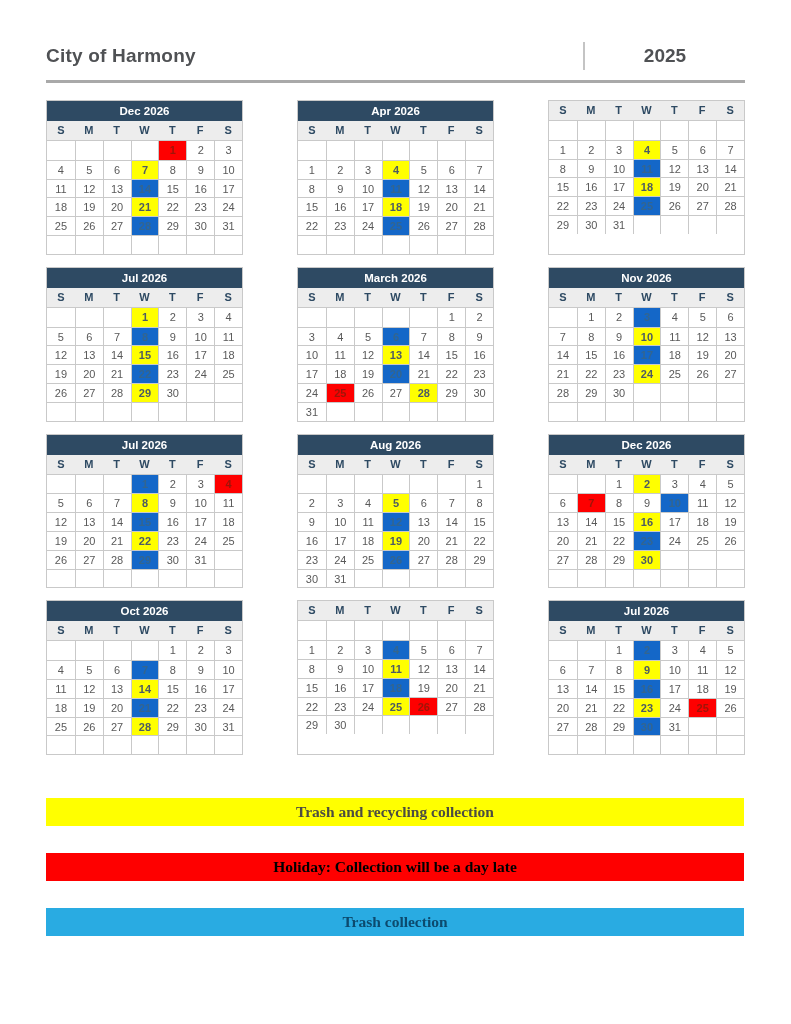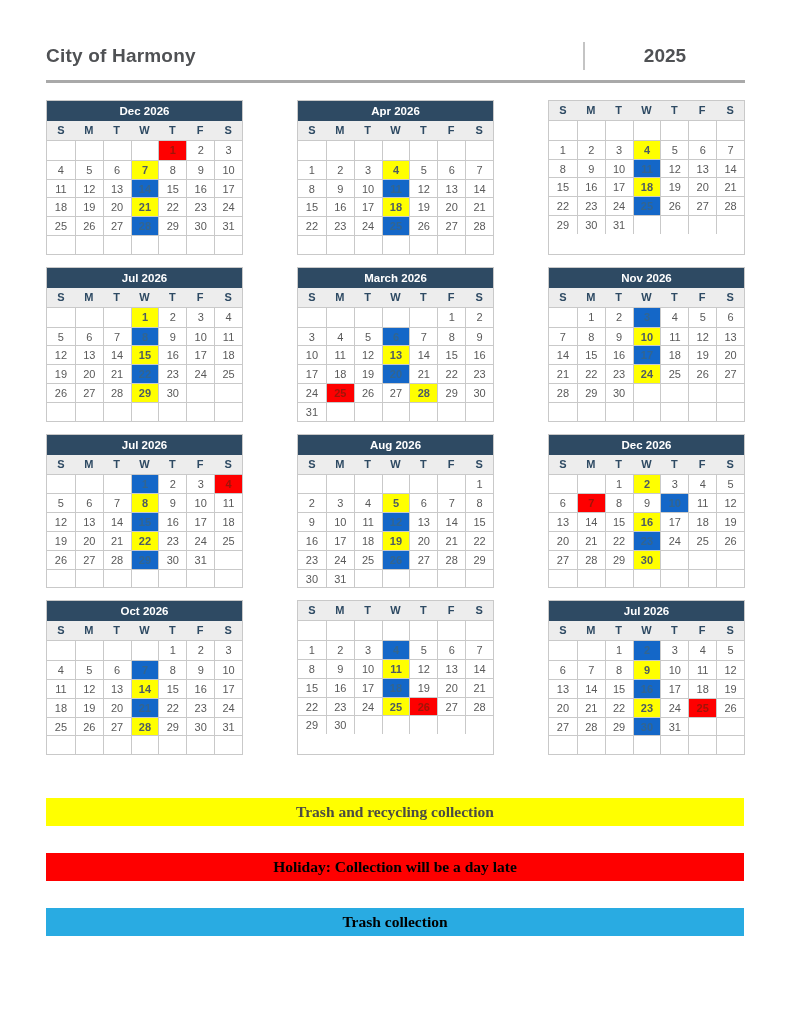--- a/index.html
+++ b/index.html
@@ -728,14 +728,14 @@
         <div class="day" style="color: rgb(89, 89, 89);"></div>
         <div class="day" style="color: rgb(89, 89, 89);"></div>
         <div class="day" style="color: rgb(89, 89, 89);"></div>
       </div>
     </div>
   </main>
 
 <section class="legend" id="legend">
     <div class="legend-bar" style="background: rgb(255, 255, 0); color: rgb(76, 76, 66);">Trash and recycling collection</div>
     <div class="legend-bar" style="background: rgb(254, 0, 0); color: rgb(0, 0, 0);">Holiday: Collection will be a day late</div>
-    <div class="legend-bar" style="background: rgb(41, 171, 226); color: #000000;">Trash collection</div>
+    <div class="legend-bar" style="background: rgb(41, 171, 226); color: #0c4a6e;">Trash collection</div>
   </section>
 
 </body></html>

